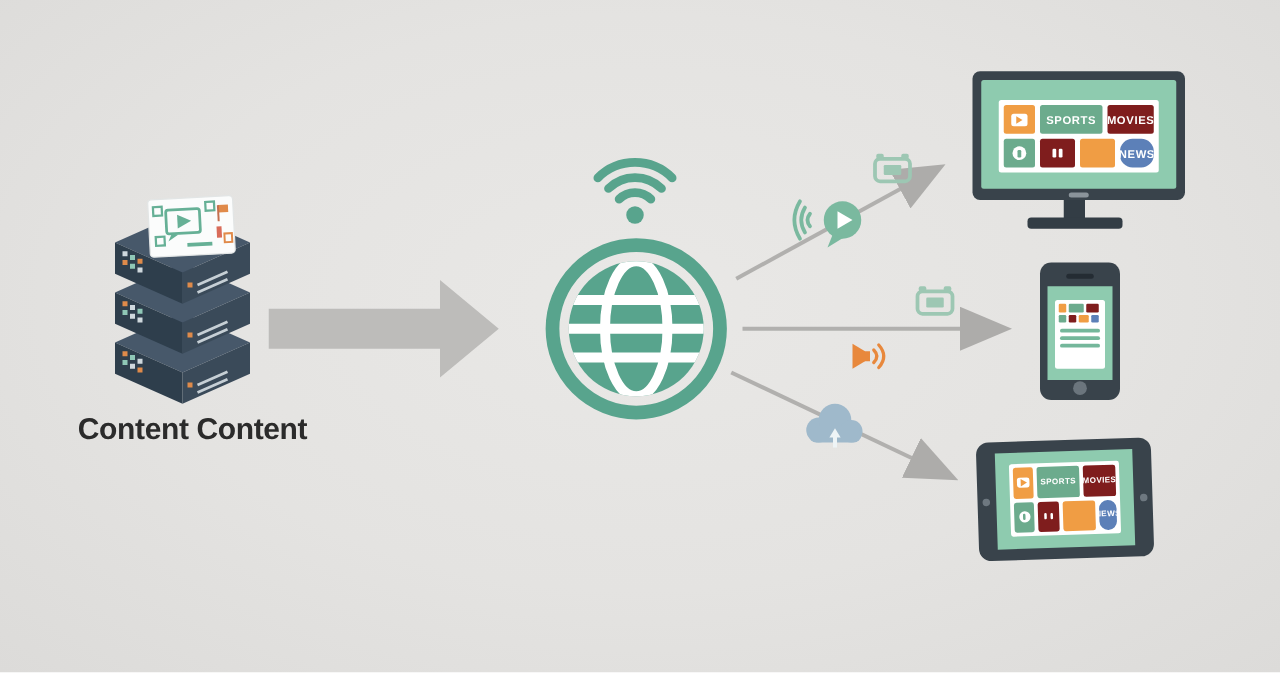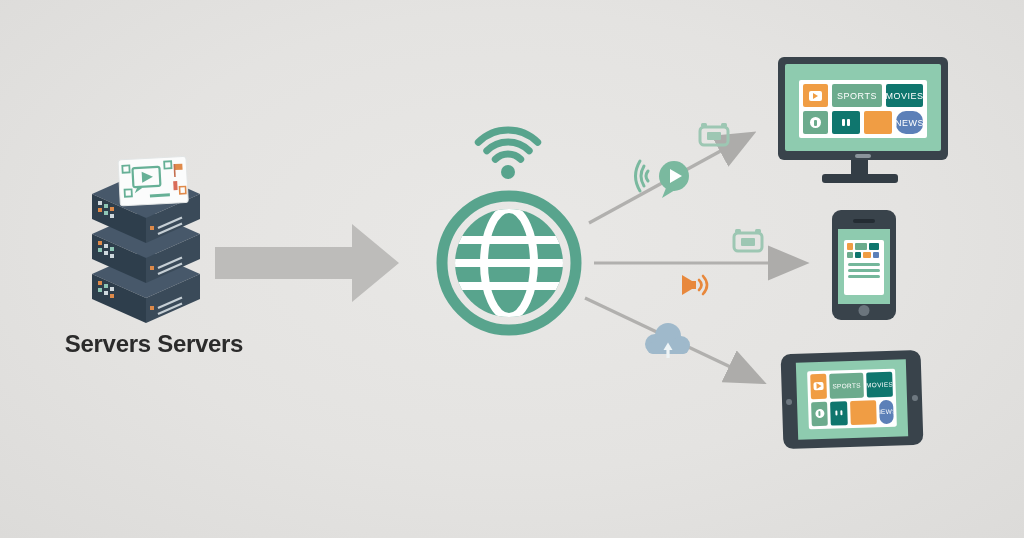--- a/index.html
+++ b/index.html
@@ -16,24 +16,24 @@
   
   .tv-frame{position:absolute;left:778px;top:57px;width:170px;height:103px;
     background:#39434b;border-radius:6px;}
   .tv-screen{position:absolute;left:7px;top:7px;right:7px;bottom:9px;background:#8ecbaf;border-radius:2px;}
   .tv-notch{position:absolute;left:50%;bottom:2px;transform:translateX(-50%);width:16px;height:4px;background:#8b949b;border-radius:2px;}
   .tv-neck{position:absolute;left:851px;top:160px;width:17px;height:16px;background:#333d45;}
   .tv-base{position:absolute;left:822px;top:174px;width:76px;height:9px;background:#333d45;border-radius:3px;}
   
   .panel{position:absolute;background:#ffffff;border-radius:2px;display:flex;flex-direction:column;}
   .tile-row{display:flex;}
-  .tile{display:flex;align-items:center;justify-content:center;color:#ffffff;border-radius:2px;overflow:hidden;}
+  .tile{display:flex;align-items:center;justify-content:center;color:#ffffff;border-radius:2px;overflow:hidden;font-weight:bold;}
   .t-orange{background:#f09d44;}
   .t-green{background:#6cab8d;}
-  .t-red{background:#0f766e;}
+  .t-red{background:#7f1d1d;}
   .t-blue{background:#5c80b8;border-radius:10px;}
   
   .tv-panel{left:14px;top:16px;width:128px;height:58px;padding:4px;box-sizing:border-box;gap:4px;}
   .tv-panel .tile-row{gap:4px;flex:1;}
   .tv-panel .tile{font-size:9px;letter-spacing:0.5px;}
   
   .glyph-playbox{width:13px;height:10px;background:#ffffff;border-radius:2px;display:flex;align-items:center;justify-content:center;}
   .glyph-playbox::after{content:"";width:0;height:0;border-left:5px solid #f09d44;border-top:3px solid transparent;border-bottom:3px solid transparent;}
   .glyph-info{width:11px;height:11px;background:#ffffff;border-radius:50%;display:flex;align-items:center;justify-content:center;}
   .glyph-info::after{content:"";width:2.5px;height:6px;background:#6cab8d;border-radius:1px;}
@@ -121,21 +121,21 @@
       <rect x="46" y="4" width="7" height="7" fill="none" stroke="#66b096" stroke-width="1.8"></rect>
       <rect x="5" y="30" width="7" height="7" fill="none" stroke="#66b096" stroke-width="1.8"></rect>
       <rect x="56" y="7" width="8" height="6" fill="#e08a4a"></rect>
       <path d="M56,7 L56,20" stroke="#c46f4f" stroke-width="1.6"></path>
       <rect x="54" y="24" width="4" height="9" fill="#d96c5a"></rect>
       <rect x="60" y="30" width="6" height="7" fill="none" stroke="#e08a4a" stroke-width="1.6"></rect>
       <rect x="30" y="36" width="20" height="3" fill="#66b096"></rect>
     </g>
   </svg>
 
-  <div class="diagram-label" style="left:39px;top:330px;width:230px;">Servers Servers</div>
+  <div class="diagram-label" style="left:39px;top:330px;width:230px;">Content Content</div>
 
   <svg class="abs" style="left:0;top:0;" width="1024" height="538" viewBox="0 0 1024 538">
     <polygon points="215,247 352,247 352,224 399,263 352,302 352,279 215,279" fill="#bdbcba"></polygon>
     <defs>
       <marker id="ah" markerWidth="13" markerHeight="11" refX="10" refY="5.5" orient="auto">
         <path d="M0,0 L13,5.5 L0,11 Z" fill="#adacaa"></path>
       </marker>
     </defs>
     <line x1="589" y1="223" x2="748" y2="136" stroke="#b1b0ae" stroke-width="3.2" marker-end="url(#ah)"></line>
     <line x1="594" y1="263" x2="800" y2="263" stroke="#b1b0ae" stroke-width="3.2" marker-end="url(#ah)"></line>

